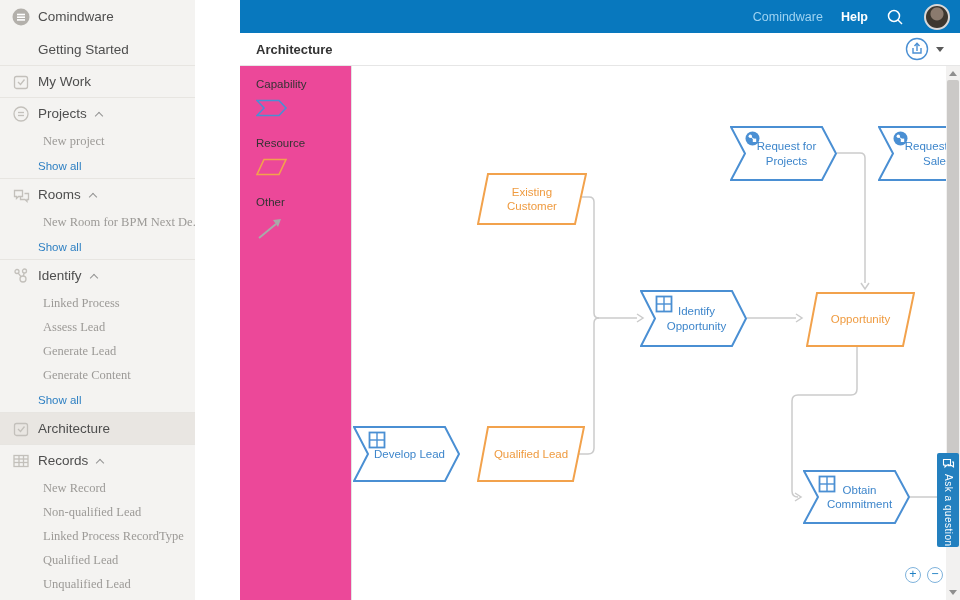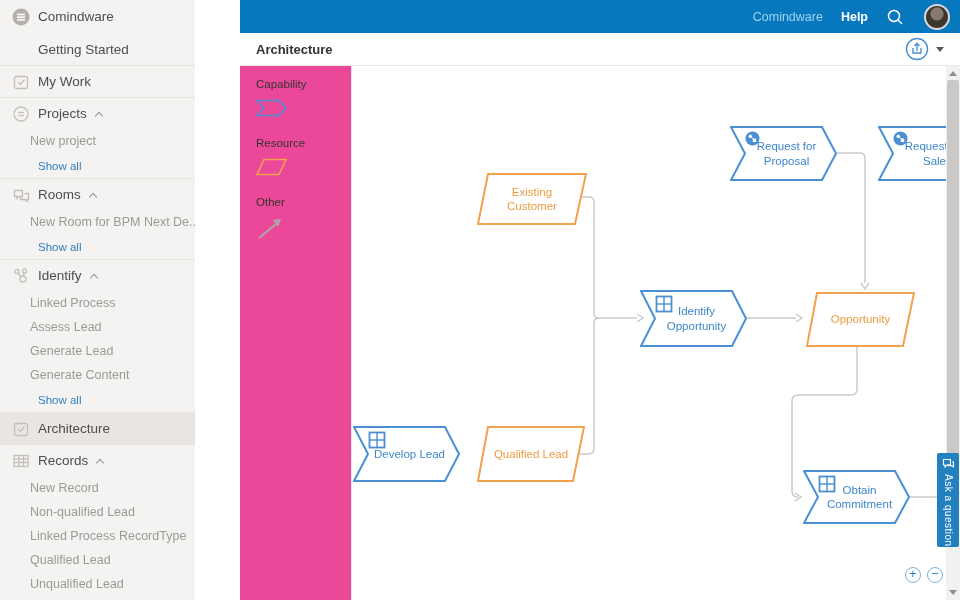--- a/index.html
+++ b/index.html
@@ -10,22 +10,22 @@
   
   .sidebar { width:195px; height:600px; background:#F4F3F1; flex:none; overflow:hidden; }
   .side-row { height:32px; display:flex; align-items:center; padding-left:12px; cursor:pointer; }
   .side-row.tall { height:33px; }
   .side-row.divider { border-top:1px solid #E7E5E1; }
   .side-row.selected { background:#E9E6E2; }
   .side-icon { width:26px; height:18px; flex:none; display:flex; align-items:center; }
   .side-label { font-size:13.5px; color:#4E4E4E; }
   .caret-up { width:6px; height:6px; border-left:1.5px solid #949494; border-top:1.5px solid #949494;
     transform:rotate(45deg); display:inline-block; margin-left:9px; margin-top:4px; }
-  .side-sub { height:24px; display:flex; align-items:center; padding-left:30px;
-    font-size:12.5px; color:#9C9A97; cursor:pointer; white-space:nowrap; }
+  .side-sub { height:24px; display:flex; align-items:center; padding-left:43px;
+    font-size:12.5px; color:#9C9A97; cursor:pointer; white-space:nowrap;font-family:Liberation Serif, serif; }
   .side-showall { height:25px; display:flex; align-items:center; padding-left:38px;
     font-size:11.5px; color:#2F80C3; cursor:pointer; }
   .gicon { stroke:#C3C0BB; fill:none; stroke-width:1.3; }
 
   
   .main { flex:1; display:flex; flex-direction:column; }
   .topbar { height:33px; background:#0878BE; display:flex; align-items:center;
     justify-content:flex-end; gap:18px; padding-right:10px; }
   .tb-brand { font-size:12.5px; color:#9ED3F2; cursor:pointer; }
   .tb-help { font-size:12.5px; color:#FFFFFF; font-weight:bold; cursor:pointer; }
@@ -274,21 +274,21 @@
               <polygon points="1,1 92,1 106,27.5 92,54 1,54 15,27.5"></polygon>
             </svg>
           <span class="badge">
             <svg width="15" height="15">
                 <circle cx="7.5" cy="7.5" r="7" fill="#4A8FD3"></circle>
               <circle cx="5.3" cy="5.3" r="1.7" fill="#fff"></circle>
                 <rect x="7.8" y="7.6" width="3.4" height="3.4" fill="#fff"></rect>
               <line x1="6.2" y1="6.2" x2="9" y2="8.4" stroke="#fff" stroke-width="1"></line>
               </svg>
           </span>
-          <div class="nlabel">Request for Proposal</div>
+          <div class="nlabel">Request for Projects</div>
         </div>
 
         <div class="node cap" style="left:526px;top:60px;width:107px;height:55px">
           <svg class="shape" viewBox="0 0 107 55" preserveAspectRatio="none">
               <polygon points="1,1 92,1 106,27.5 92,54 1,54 15,27.5"></polygon>
             </svg>
           <span class="badge">
             <svg width="15" height="15">
                 <circle cx="7.5" cy="7.5" r="7" fill="#4A8FD3"></circle>
               <circle cx="5.3" cy="5.3" r="1.7" fill="#fff"></circle>

